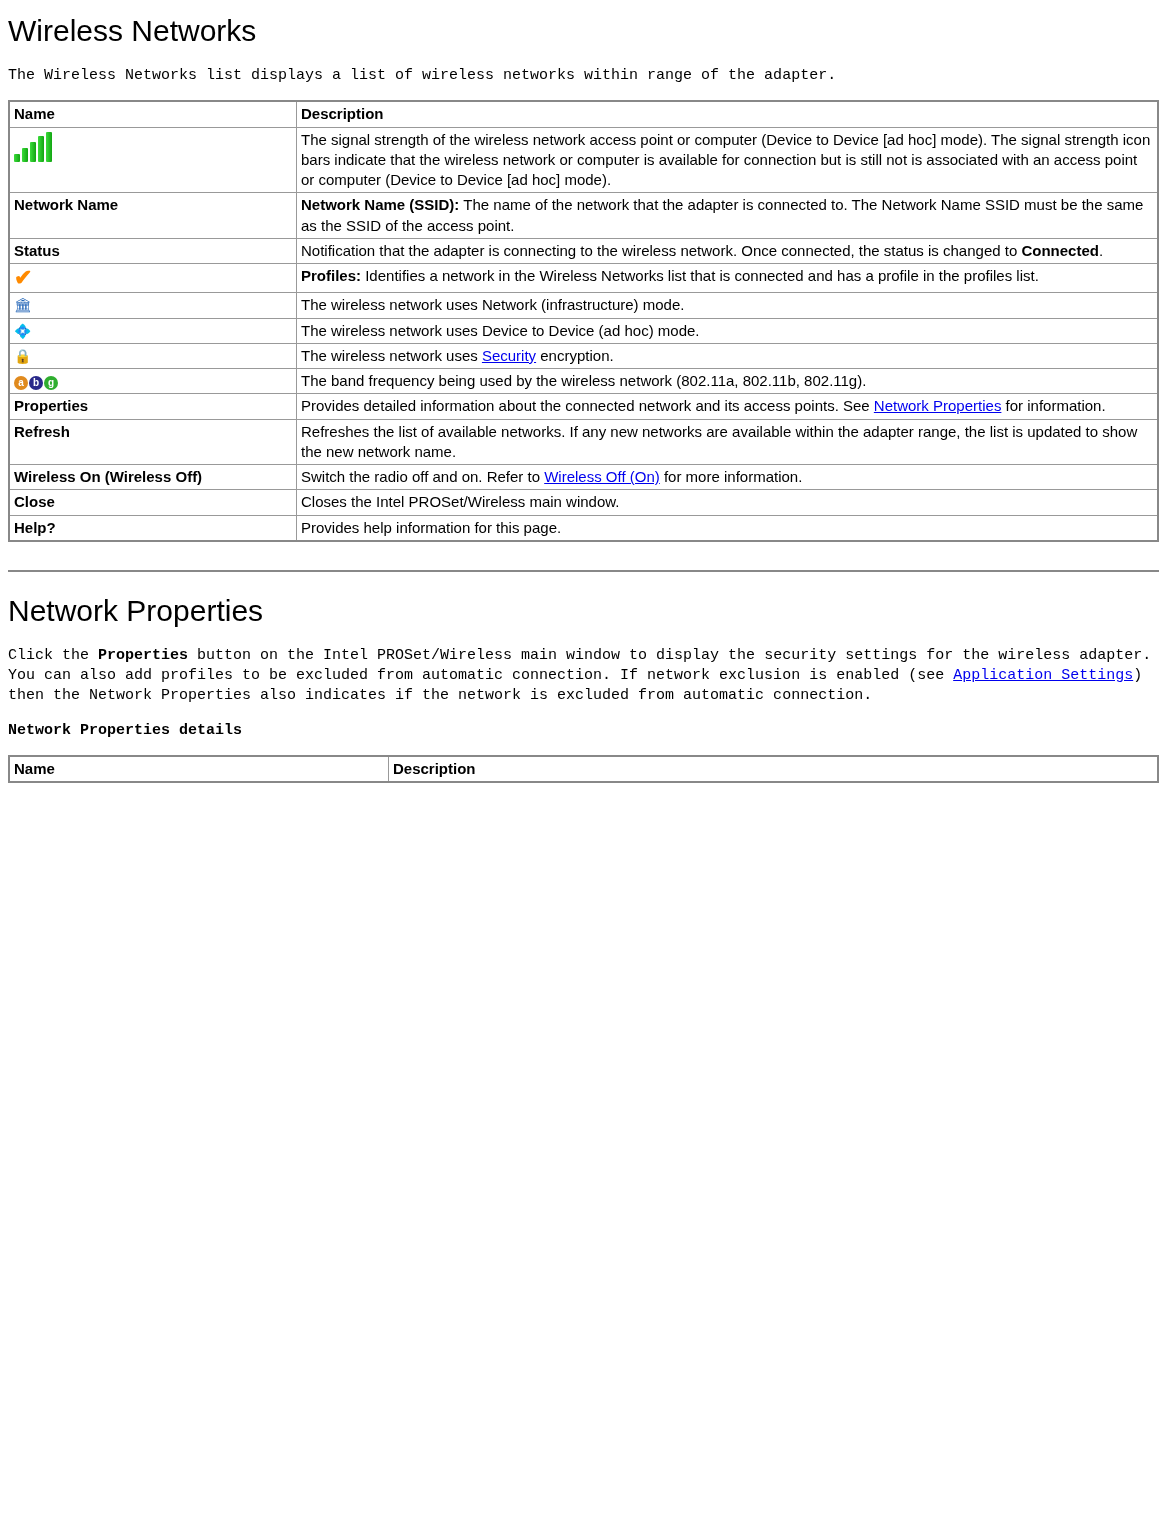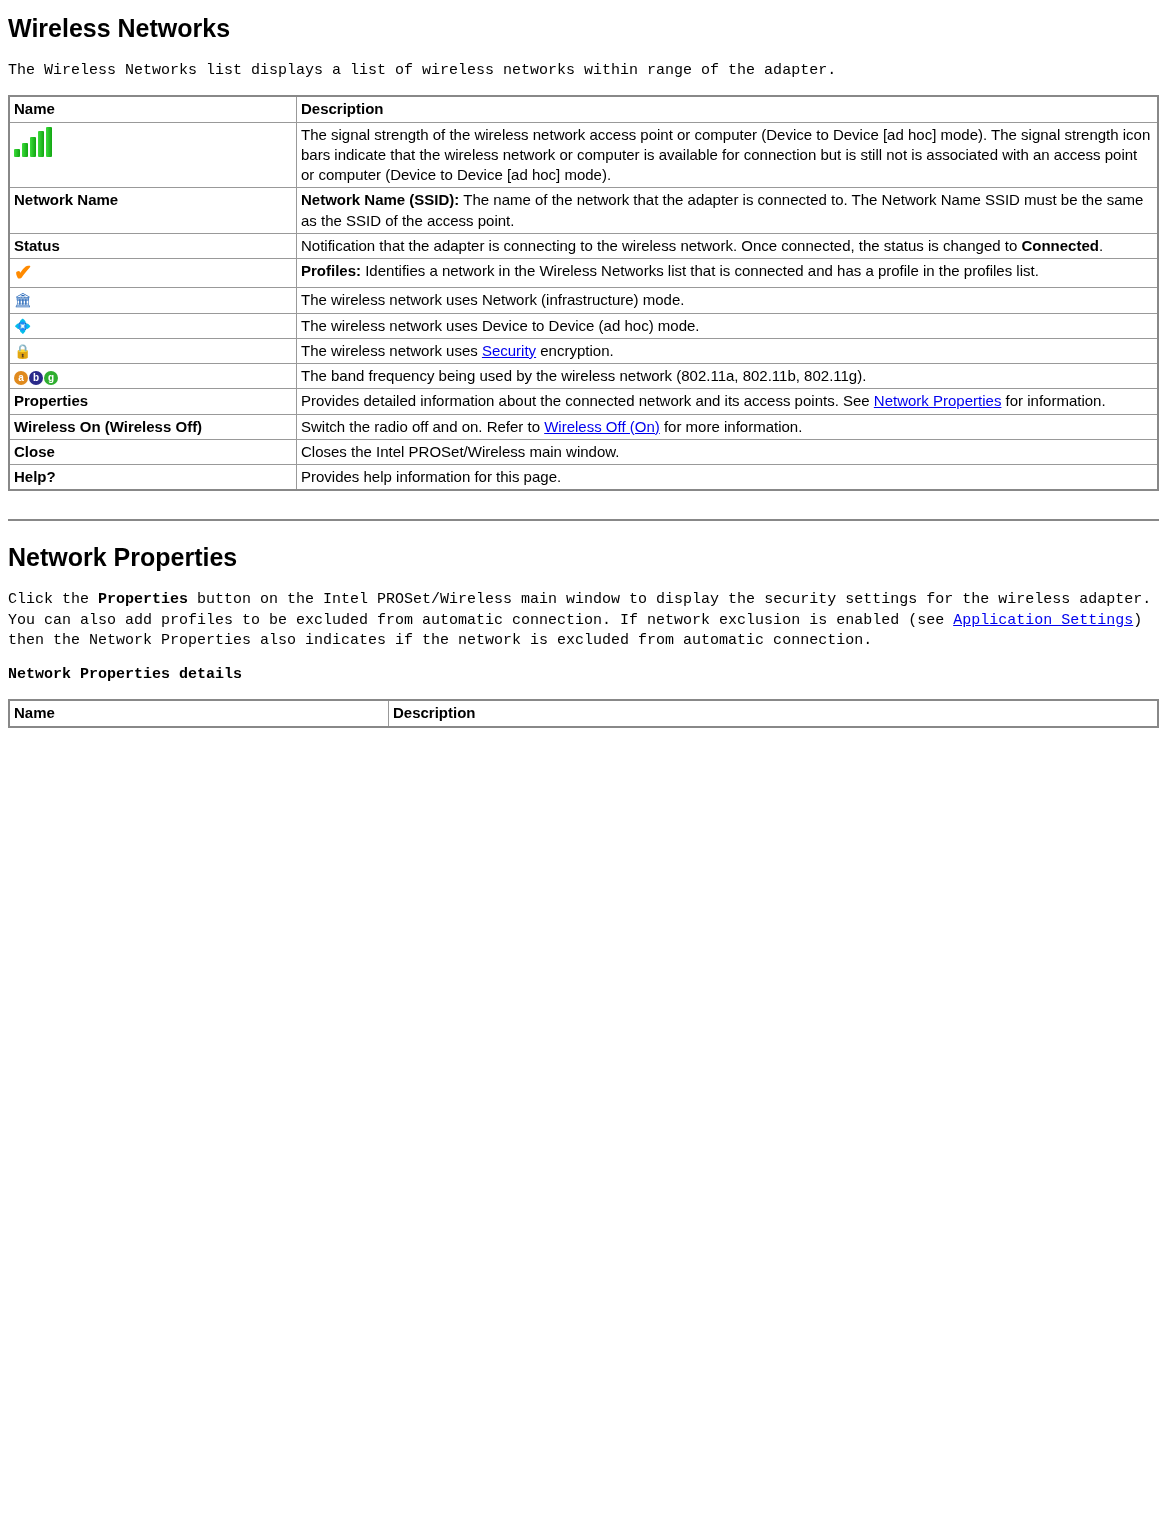--- a/index.html
+++ b/index.html
@@ -4,22 +4,22 @@
 <style>
   body {
     font-family: Verdana, Geneva, sans-serif;
     font-size: 15px;
     margin: 8px;
     color: #000;
     background: #fff;
     width: 1151px;
   }
   h2 {
-    font-size: 25px;
-    font-weight: bold;
+    font-size: 30px;
+    font-weight: normal;
     margin: 6px 0 18px 0;
   }
   p {
     margin: 4px 0 14px 0;
     line-height: 1.35;
     font-family: Liberation Mono, monospace;
   }
   table {
     border-collapse: collapse;
     width: 100%;
@@ -206,20 +206,24 @@
 
 
 
   <tr>
     <td class="name-col">Properties</td>
     <td>
       <span>Provides detailed information about the connected network and its access points. See </span><a href="#">Network Properties</a><span> for information.</span>
     </td>
   </tr>
 
+  <tr>
+    <td class="name-col">Refresh</td>
+    <td>Refreshes the list of available networks. If any new networks are available within the adapter range, the list is updated to show the new network name.</td>
+  </tr>
 
   <tr>
     <td class="name-col">Wireless On (Wireless Off)</td>
     <td>
       <span>Switch the radio off and on. Refer to </span><a href="#">Wireless Off (On)</a><span> for more information.</span>
     </td>
   </tr>
 
   <tr>
     <td class="name-col">Close</td>

